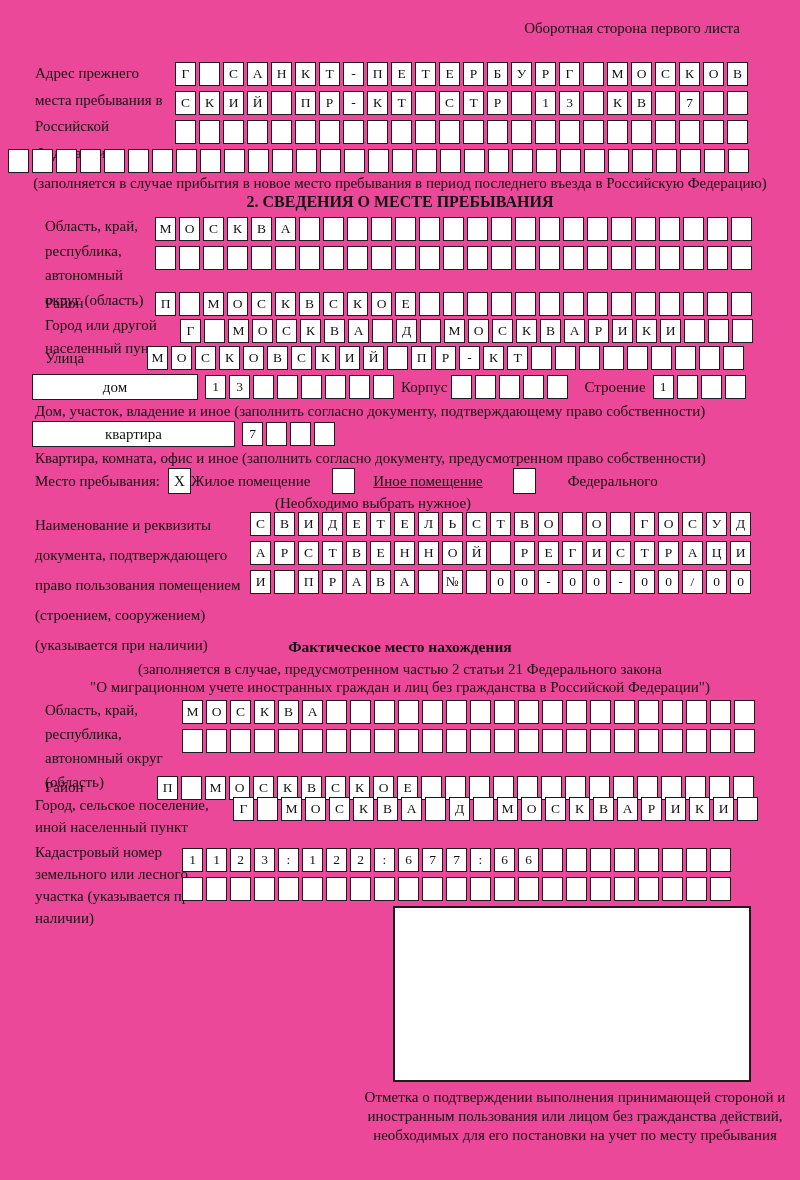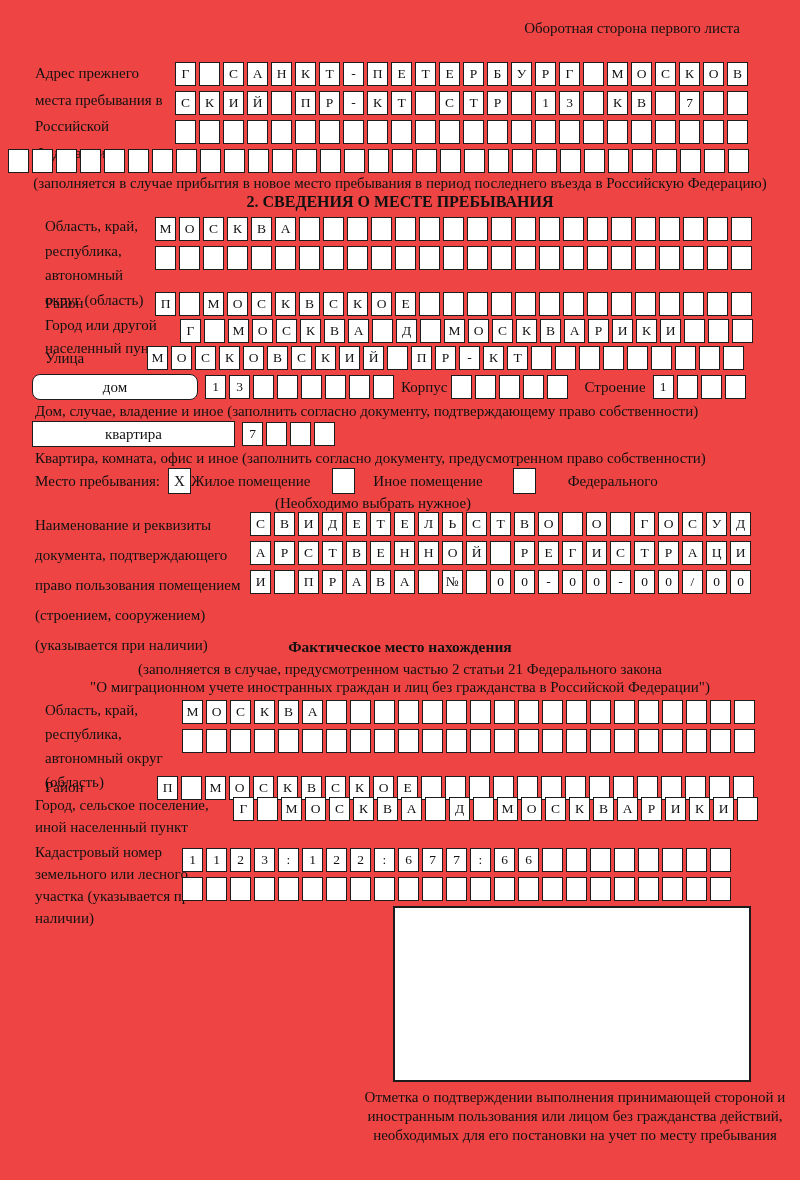--- a/index.html
+++ b/index.html
@@ -1,17 +1,17 @@
 <!DOCTYPE html>
 <html><head>
 <meta charset="utf-8">
 <style>
   html,body{margin:0;padding:0;background:#fff;}
   .page{
-    position:relative;width:800px;height:1180px;background:#ef4444;color:#111;
+    position:relative;width:800px;height:1180px;background:#ec4899;color:#111;
     font-family:"Liberation Serif","DejaVu Serif",serif;font-size:15px;overflow:hidden;
   }
   .abs{position:absolute;}
   .label{line-height:24px;}
   .cells{display:flex;gap:3px;}
   .cellrow{position:absolute;display:flex;gap:3px;}
   .cell{
     box-sizing:border-box;flex:0 0 21px;width:21px;height:24px;
     border:1.8px solid #1c1c1c;display:flex;align-items:center;justify-content:center;
     font-size:13.5px;line-height:1;background:#fff;
@@ -289,21 +289,21 @@
       <span class="cell"></span>
       <span class="cell"></span>
       <span class="cell"></span>
       <span class="cell"></span>
       <span class="cell"></span>
       <span class="cell"></span>
       <span class="cell"></span>
     </div>
 
   <div class="hrow" style="left:32px;top:374px;">
-    <div class="widebox" style="width:166px;border-radius:8px;">
+    <div class="widebox" style="width:166px;">
       <span>дом</span>
     </div>
     <div class="cells" style="margin-left:7px;">
         <span class="cell">1</span>
         <span class="cell">3</span>
         <span class="cell"></span>
         <span class="cell"></span>
         <span class="cell"></span>
         <span class="cell"></span>
         <span class="cell"></span>
@@ -318,41 +318,41 @@
         <span class="cell"></span>
       </div>
     <span style="margin-left:16px;">Строение</span>
     <div class="cells" style="margin-left:7px;">
         <span class="cell">1</span>
         <span class="cell"></span>
         <span class="cell"></span>
         <span class="cell"></span>
       </div>
   </div>
-  <div class="abs note" style="left:35px;top:403px;width:740px;">Дом, случае, владение и иное (заполнить согласно документу, подтверждающему право собственности)</div>
+  <div class="abs note" style="left:35px;top:403px;width:740px;">Дом, участок, владение и иное (заполнить согласно документу, подтверждающему право собственности)</div>
 
   <div class="hrow" style="left:32px;top:421px;">
     <div class="widebox" style="width:203px;">
       <span>квартира</span>
     </div>
     <div class="cells" style="margin-left:7px;">
         <span class="cell">7</span>
         <span class="cell"></span>
         <span class="cell"></span>
         <span class="cell"></span>
       </div>
   </div>
   <div class="abs note" style="left:35px;top:450px;width:740px;">Квартира, комната, офис и иное (заполнить согласно документу, предусмотренном право собственности)</div>
 
   <div class="hrow" style="left:35px;top:468px;">
     <span>Место пребывания:</span>
     <div class="checkcell" style="margin-left:8px;">X</div>
     <span style="margin-left:0;">Жилое помещение</span>
     <div class="checkcell" style="margin-left:22px;"></div>
-    <span style="margin-left:18px;">Иное помещение</span>
+    <span style="margin-left:18px;text-decoration:underline;">Иное помещение</span>
     <div class="checkcell" style="margin-left:30px;"></div>
     <span style="margin-left:32px;">Федерального</span>
   </div>
   <div class="abs note" style="left:0;top:495px;width:746px;text-align:center;">(Необходимо выбрать нужное)</div>
 
   <div class="abs label" style="left:35px;top:510px;width:220px;line-height:30px;">Наименование и реквизиты документа, подтверждающего право пользования помещением (строением, сооружением) (указывается при наличии)</div>
   <div class="cellrow" style="left:250px;top:512px;">
       <span class="cell">С</span>
       <span class="cell">В</span>
       <span class="cell">И</span>

